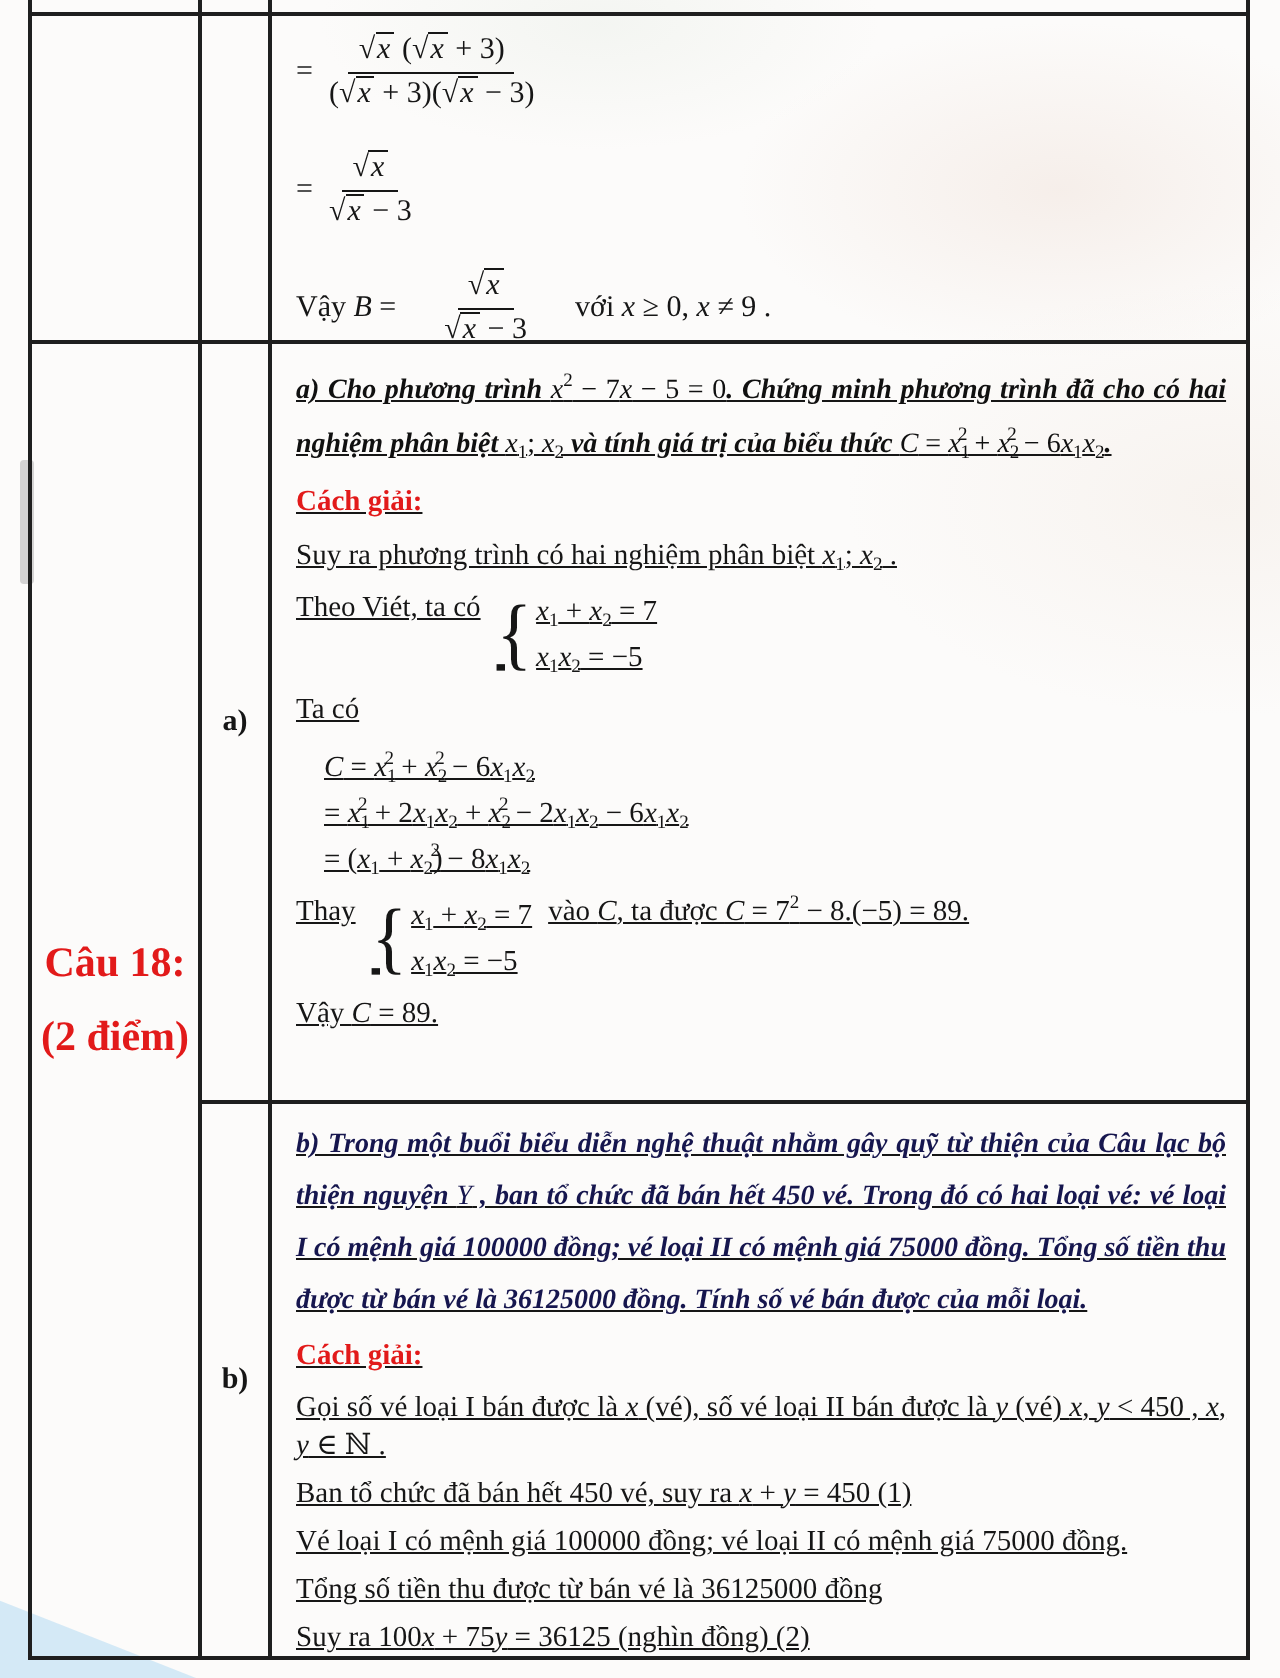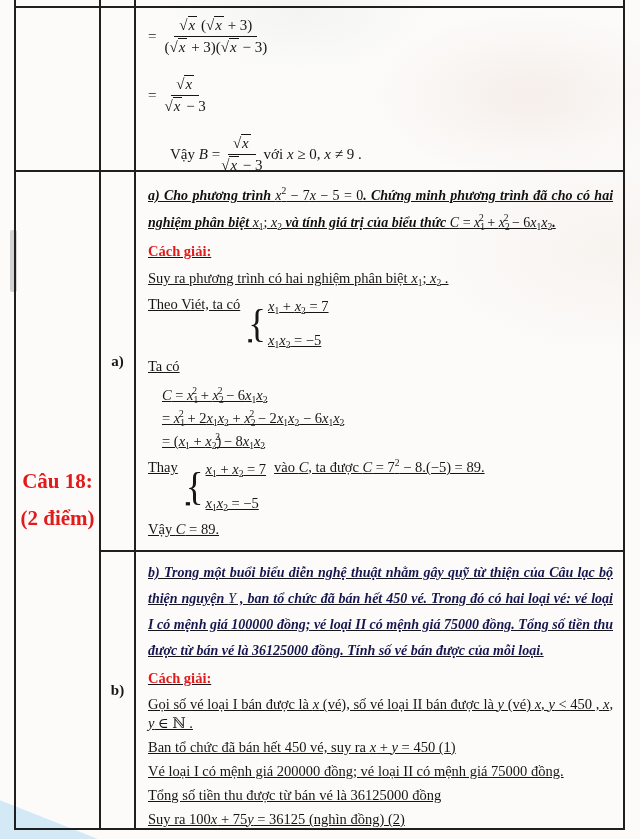--- a/index.html
+++ b/index.html
@@ -30,41 +30,41 @@
   .c-l1{grid-area:1/1/2/2;} .c-m1{grid-area:1/2/2/3;} .c-c1{grid-area:1/3/2/4;}
   .c-l2{grid-area:2/1/4/2;} .c-ma{grid-area:2/2/3/3;} .c-ca{grid-area:2/3/3/4;}
   .c-mb{grid-area:3/2/4/3;} .c-cb{grid-area:3/3/4/4;}
 
   .qcell{display:flex;flex-direction:column;align-items:center;justify-content:center;gap:12px;
     color:var(--red);font-weight:700;font-size:21px;text-align:center;}
   .labelcell{display:flex;align-items:center;justify-content:center;font-weight:700;font-size:15px;}
 
   .topcell{padding:16px 8px 0 12px;font-size:15px;}
   .eqrow{display:flex;align-items:center;gap:8px;margin-bottom:18px;}
-  .eqrow.last{gap:1px;margin-left:22px;}
+  .eqrow.last{gap:24px;}
   .frac{display:inline-flex;flex-direction:column;align-items:center;line-height:19px;}
   .frac .num{border-bottom:1.4px solid var(--ink);padding:0 5px 1px;text-align:right;}
   .frac .den{padding-top:1px;}
 
   .solcell{padding:10px 10px 0 12px;font-size:14.5px;text-decoration:underline;}
   .c-cb.solcell{padding-top:8px;}
   .statement{font-weight:700;font-style:italic;text-align:justify;font-size:14px;
     line-height:27px;margin-bottom:5px;color:#101010;}
   .statement.navy{color:var(--navy);line-height:26px;margin-bottom:4px;}
   .statement .m{font-weight:400;font-style:normal;}
   .redhead{color:var(--red);font-weight:700;font-size:14.5px;line-height:20px;margin-bottom:7px;}
   .bodyline{line-height:20px;margin-bottom:8px;}
   .c-cb .bodyline{line-height:19px;margin-bottom:5px;}
   .bodyline.j{text-align:justify;}
   .flexline{display:flex;align-items:flex-start;gap:8px;margin-bottom:6px;}
   .cblock{margin-bottom:6px;margin-left:14px;}
   .cblock .mline{line-height:23px;}
   .sys{display:inline-flex;align-items:center;}
   .sys .br{font-size:37px;font-weight:400;line-height:1;transform:scaleY(1.08);font-style:normal;}
-  .sys .rows{display:flex;flex-direction:column;justify-content:center;gap:14px;margin-left:2px;}
+  .sys .rows{display:flex;flex-direction:column;justify-content:center;gap:3px;margin-left:2px;}
   .sys .rows .mline{line-height:20px;}
 
   sup{font-size:9.5px;vertical-align:6px;line-height:0;}
   sub{font-size:9.5px;vertical-align:-3px;line-height:0;}
   sub+sup{margin-left:-6px;}
   i{font-style:italic;}
   .rad{border-top:1.3px solid currentColor;padding:0 2px 0 1px;}
   .m sub, .m sup, .m i{font-weight:400;}
 </style>
 </head>
@@ -151,18 +151,18 @@
 
     <div class="cell c-mb bl labelcell">
       <span>b)</span>
     </div>
 
     <div class="cell c-cb bl solcell">
       <p class="statement navy">b) Trong một buổi biểu diễn nghệ thuật nhằm gây quỹ từ thiện của Câu lạc bộ thiện nguyện  <span class="m"><i>Y</i></span> ,  ban tổ chức đã bán hết 450 vé. Trong đó có hai loại vé: vé loại I có mệnh giá 100000 đồng; vé loại II có mệnh giá 75000 đồng. Tổng số tiền thu được từ bán vé là 36125000 đồng. Tính số vé bán được của mỗi loại.</p>
       <p class="redhead">Cách giải:</p>
       <p class="bodyline j">Gọi số vé loại I bán được là  <i>x</i>  (vé), số vé loại II bán được là  <i>y</i>  (vé)  <i>x</i>, <i>y</i> &lt; 450 ,  <i>x</i>, <i>y</i> ∈ ℕ .</p>
       <p class="bodyline">Ban tổ chức đã bán hết 450 vé, suy ra  <i>x</i> + <i>y</i> = 450  (1)</p>
-      <p class="bodyline">Vé loại I có mệnh giá 200000 đồng; vé loại II có mệnh giá 75000 đồng.</p>
+      <p class="bodyline">Vé loại I có mệnh giá 100000 đồng; vé loại II có mệnh giá 75000 đồng.</p>
       <p class="bodyline">Tổng số tiền thu được từ bán vé là 36125000 đồng</p>
       <p class="bodyline">Suy ra  100<i>x</i> + 75<i>y</i> = 36125  (nghìn đồng) (2)</p>
     </div>
   </div>
 </div>
 
 </body></html>

